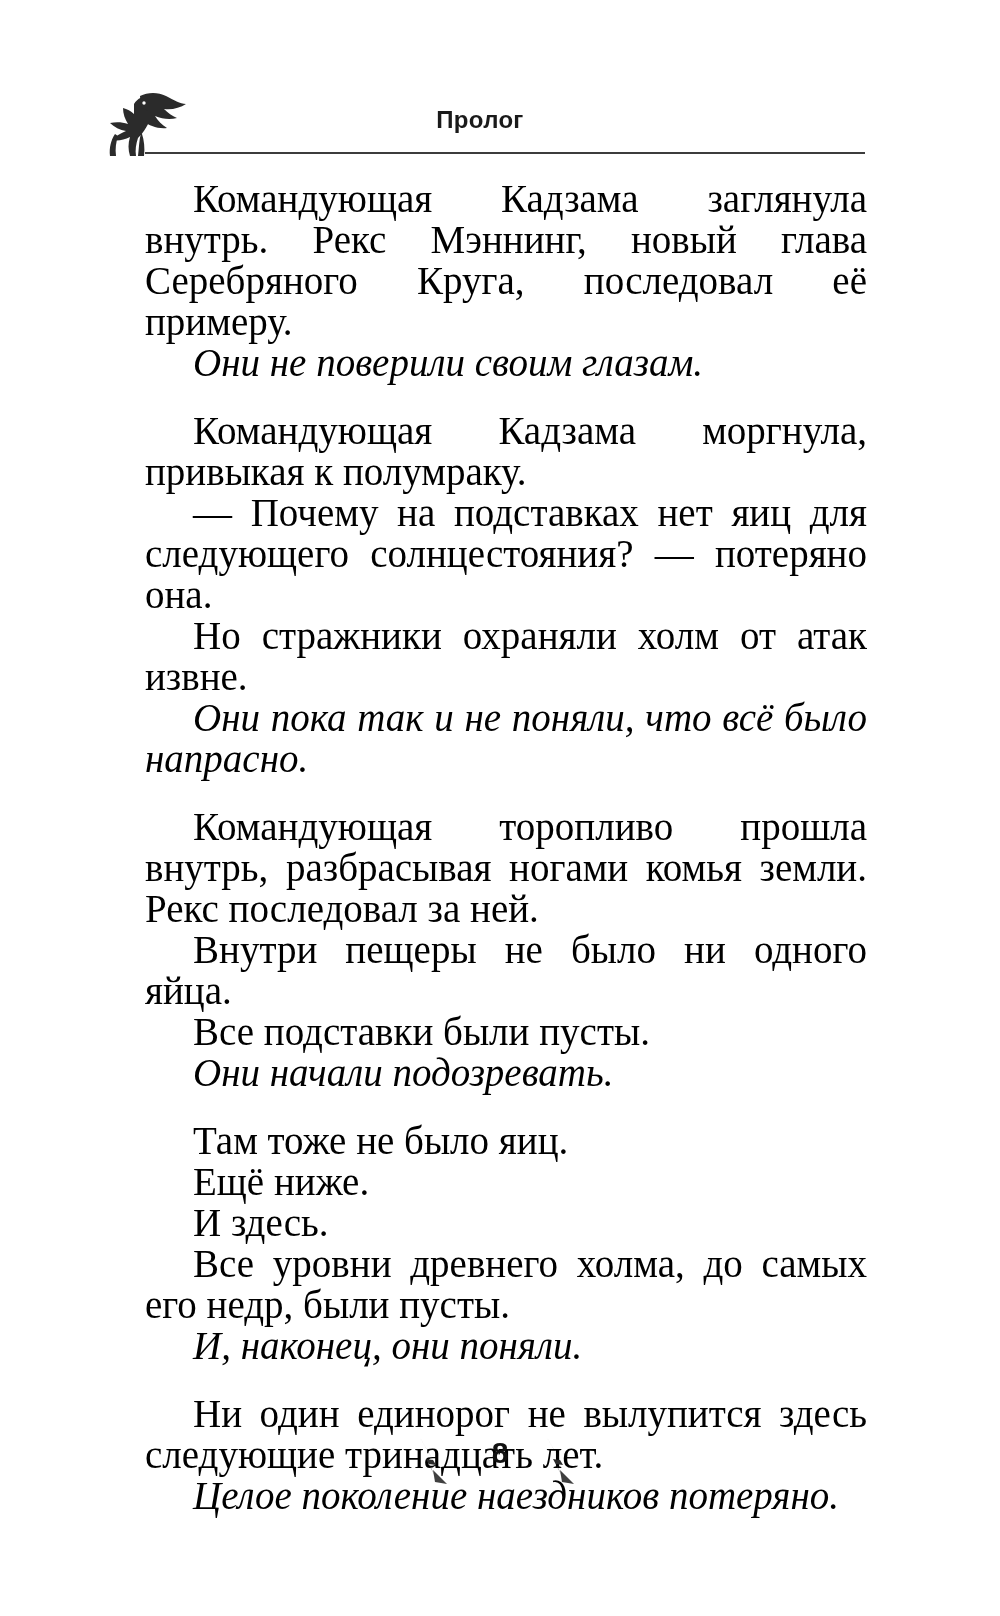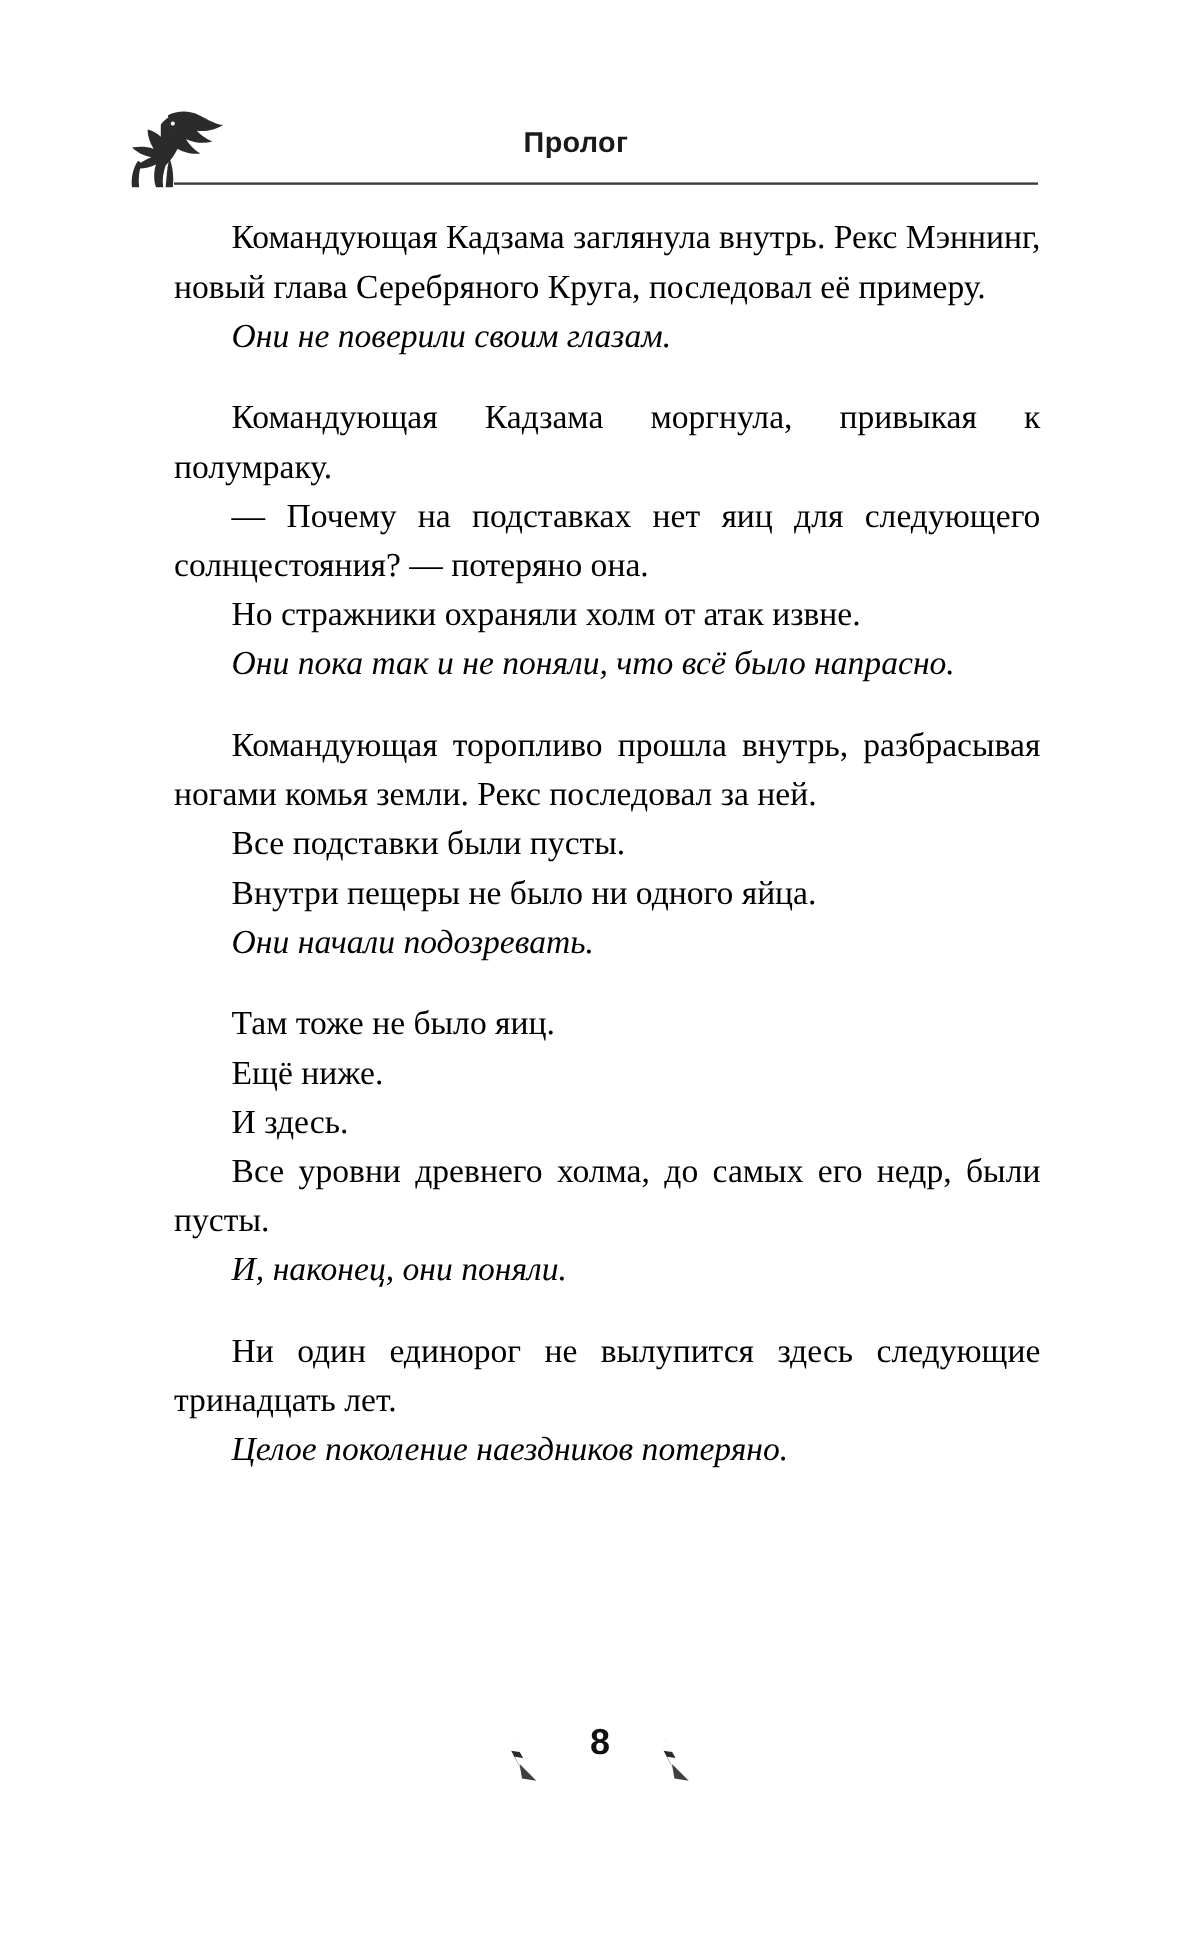--- a/index.html
+++ b/index.html
@@ -60,21 +60,21 @@
   }
 
   
   .content {
     position: absolute;
     top: 178px;
     left: 145px;
     width: 722px;
   }
   .para {
-    font-size: 28px;
+    font-size: 39px;
     line-height: 41px;
     text-align: justify;
     text-indent: 48px;
     margin: 0;
     hyphens: manual;
   }
   .para.italic {
     font-style: italic;
   }
   .gap {
@@ -141,22 +141,22 @@
     <p class="para italic">Они не поверили своим глазам.</p>
 
     <div class="gap"></div>
     <p class="para">Командующая Кадзама моргнула, привыкая к полумраку.</p>
     <p class="para">— Почему на подставках нет яиц для следующего солнцестояния? — потеряно она.</p>
     <p class="para">Но стражники охраняли холм от атак извне.</p>
     <p class="para italic">Они пока так и не поняли, что всё было напрасно.</p>
 
     <div class="gap"></div>
     <p class="para">Командующая торопливо прошла внутрь, разбрасывая ногами комья земли. Рекс последовал за ней.</p>
+    <p class="para">Внутри пещеры не было ни одного яйца.</p>
     <p class="para">Все подставки были пусты.</p>
-    <p class="para">Внутри пещеры не было ни одного яйца.</p>
     <p class="para italic">Они начали подозревать.</p>
 
     <div class="gap"></div>
     <p class="para">Там тоже не было яиц.</p>
     <p class="para">Ещё ниже.</p>
     <p class="para">И здесь.</p>
     <p class="para">Все уровни древнего холма, до самых его недр, были пусты.</p>
     <p class="para italic">И, наконец, они поняли.</p>
 
     <div class="gap"></div>

